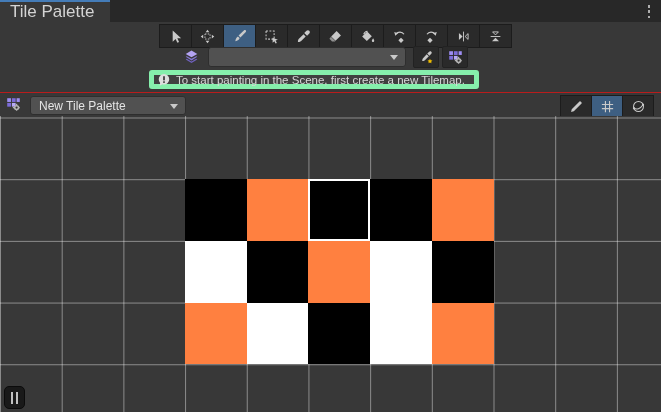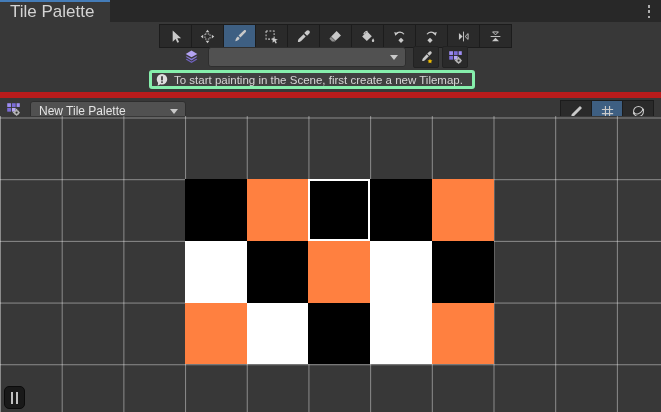--- a/index.html
+++ b/index.html
@@ -31,27 +31,27 @@
   .dropdown .caret{position:absolute;right:7px;top:50%;margin-top:-2px;width:0;height:0;
     border-left:4px solid transparent;border-right:4px solid transparent;border-top:5px solid #c9c9c9;}
   #tilemap-dropdown{left:208px;top:47px;width:198px;height:20px;}
   .small-btn{position:absolute;width:26px;height:22px;background:#2a2a2a;border:1px solid #222;
     border-radius:2px;box-sizing:border-box;display:flex;align-items:center;justify-content:center;cursor:pointer;}
   #pick-btn{left:413px;top:46px;}
   #settings-btn{left:442px;top:46px;}
 
   
   .helpbox{position:absolute;left:149px;top:70px;height:19px;box-sizing:border-box;background:#404040;
-    border:3px solid #86efac;border-radius:3px;display:flex;align-items:center;gap:5px;
+    border:5px solid #86efac;border-radius:3px;display:flex;align-items:center;gap:5px;
     padding:0 9px 0 3px;color:#d6d6d6;font-size:11.5px;white-space:nowrap;}
   .helpbox .icon svg{width:14px;height:14px;}
 
   
   .palettebar{position:absolute;left:0;top:92px;right:0;height:24px;background:#383838;
-    border-top:6px solid #b91c1c;box-sizing:border-box;}
+    border-top:1px solid #b91c1c;box-sizing:border-box;}
   #palette-type-icon{position:absolute;left:6px;top:4px;width:17px;height:17px;}
   #palette-dropdown{left:30px;top:3px;width:156px;height:19px;}
   .view-group{position:absolute;right:7px;top:2px;display:flex;gap:1px;background:#1c1c1c;
     border:1px solid #1c1c1c;}
   .view-btn{width:30px;height:20px;background:#2a2a2a;display:flex;align-items:center;
     justify-content:center;cursor:pointer;}
   .view-btn.active{background:#3e5f82;}
 
   
   .gridarea{position:absolute;left:0;top:116px;width:661px;height:296px;background-color:#383838;

